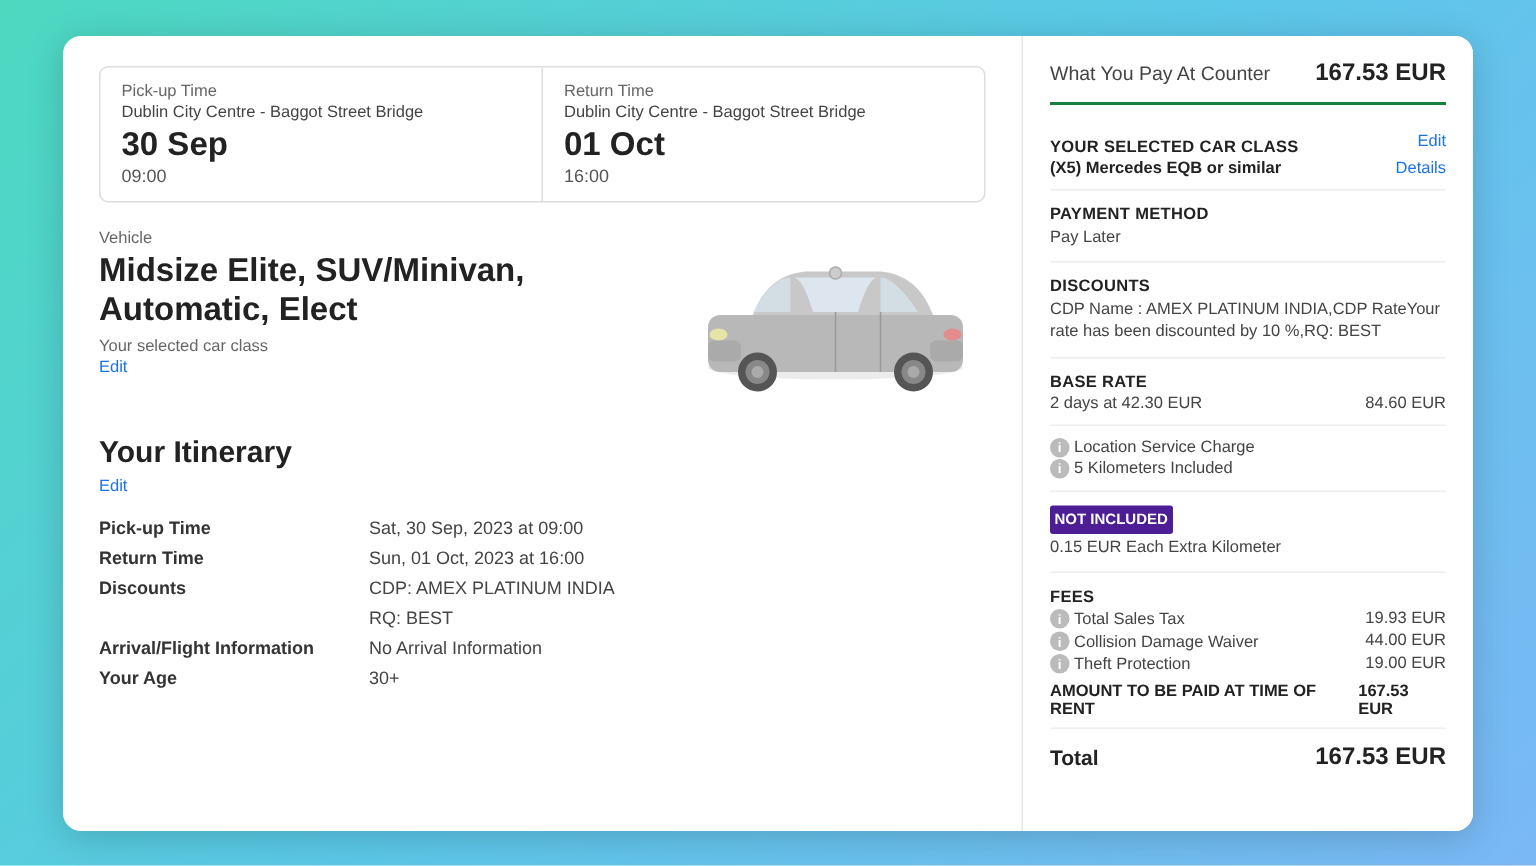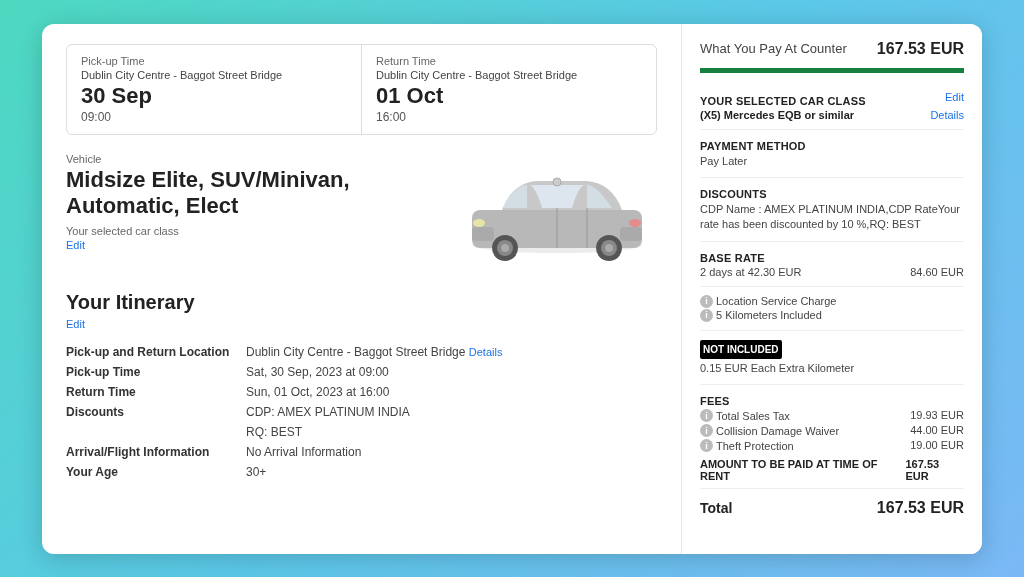--- a/index.html
+++ b/index.html
@@ -148,21 +148,21 @@
       font-size: 11px;
       cursor: pointer;
     }
     
     .counter-row {
       display: flex;
       justify-content: space-between;
       align-items: center;
       margin-bottom: 12px;
       padding-bottom: 10px;
-      border-bottom: 5px solid #15803d;
+      border-bottom: 2px solid #15803d;
     }
     .counter-label {
       font-size: 13px;
       color: #444;
     }
     .counter-price {
       font-size: 16px;
       font-weight: bold;
       color: #222;
     }
@@ -228,21 +228,21 @@
       background: #bbb;
       color: #fff;
       font-size: 9px;
       display: inline-flex;
       align-items: center;
       justify-content: center;
       font-weight: bold;
       flex-shrink: 0;
     }
     .not-included-badge {
-      background: #000000;
+      background: #4c1d95;
       color: #fff;
       font-size: 10px;
       font-weight: bold;
       padding: 4px 3px;
       border-radius: 2px;
       display: inline-block;
     }
     .total-row {
       display: flex;
       justify-content: space-between;
@@ -345,24 +345,20 @@
           <circle cx="100" cy="27" r="4" fill="#ccc" stroke="#aaa" stroke-width="1"></circle>
         </svg>
       </div>
     </div>
 
     <div>
       <div class="itinerary-title">Your Itinerary</div>
       <span class="itinerary-edit">Edit</span>
       <table class="itinerary-table">
         <tbody>
-            <tr>
-          <td style="font-weight:bold;color:#333;font-size:12px;">Pick-up and Return Location</td>
-          <td style="font-size:12px;color:#444;">Dublin City Centre - Baggot Street Bridge <span class="details-link">Details</span></td>
-        </tr>
         <tr>
           <td style="font-weight:bold;color:#333;font-size:12px;">Pick-up Time</td>
           <td style="font-size:12px;color:#444;">Sat, 30 Sep, 2023 at 09:00</td>
         </tr>
         <tr>
           <td style="font-weight:bold;color:#333;font-size:12px;">Return Time</td>
           <td style="font-size:12px;color:#444;">Sun, 01 Oct, 2023 at 16:00</td>
         </tr>
         <tr>
           <td style="font-weight:bold;color:#333;font-size:12px;">Discounts</td>

